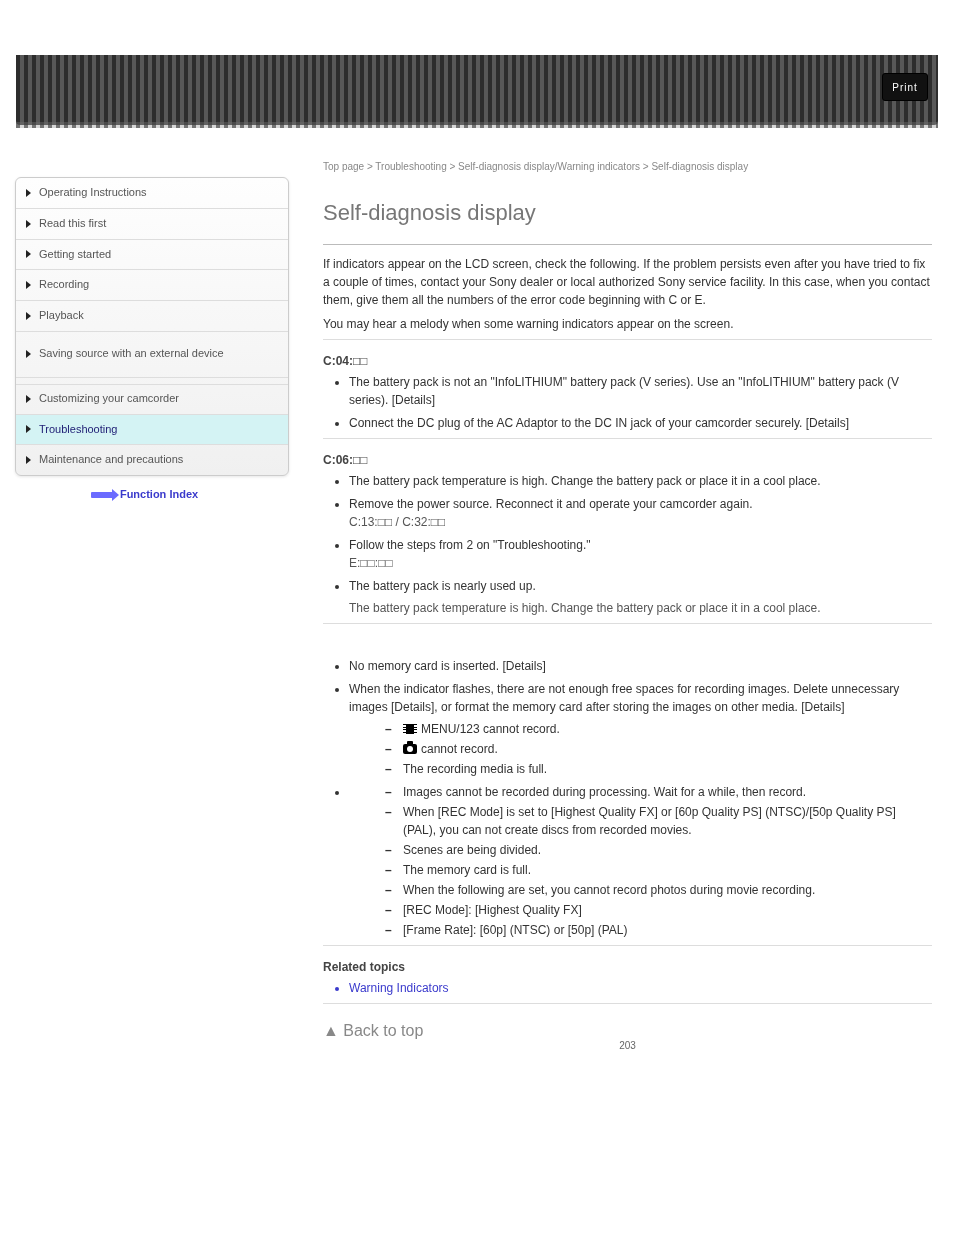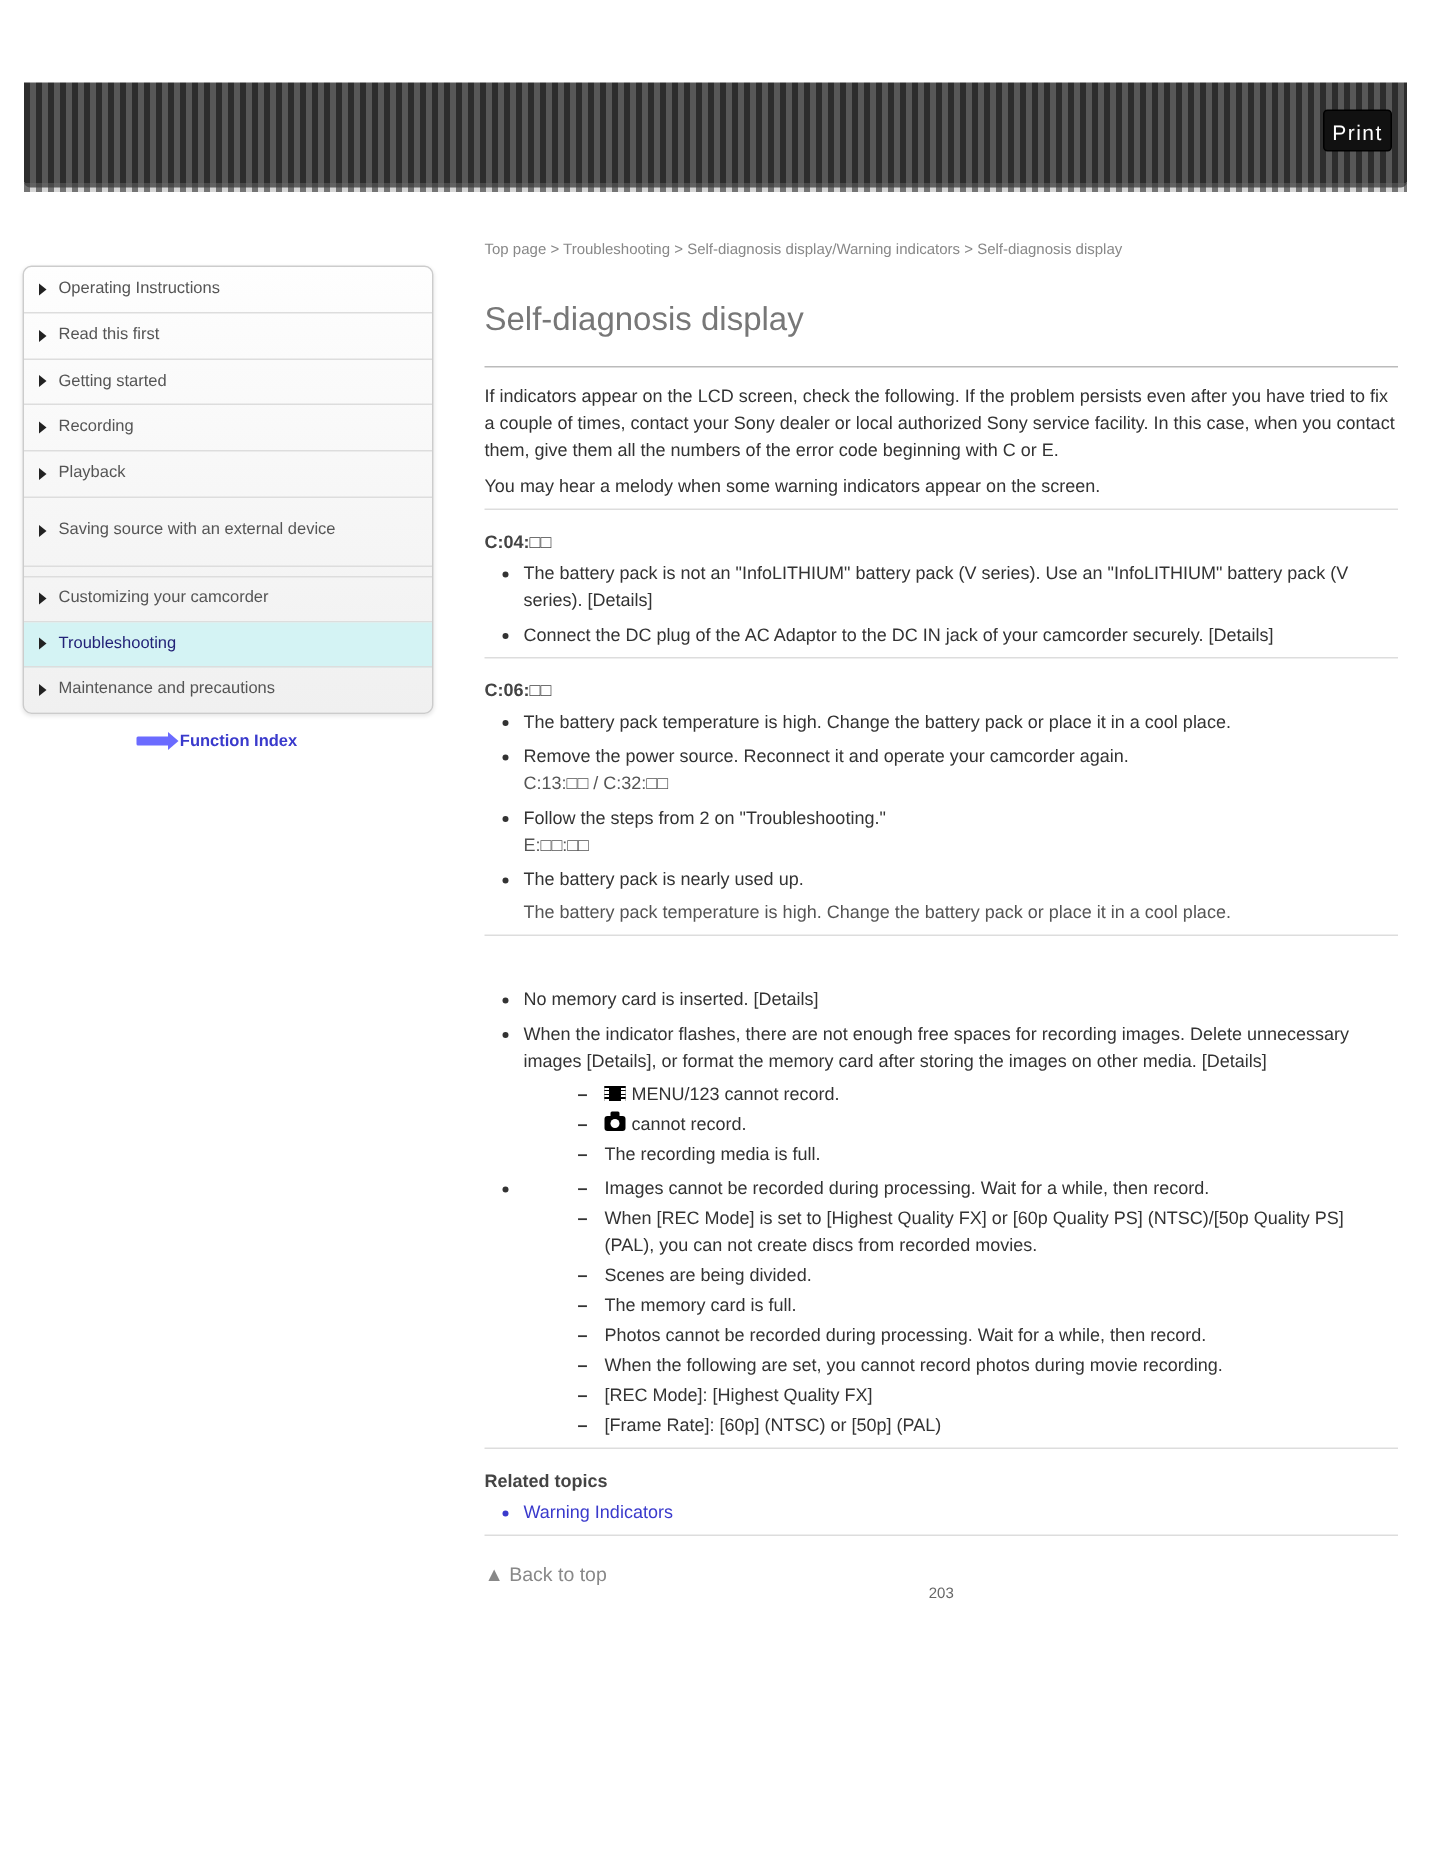--- a/index.html
+++ b/index.html
@@ -14,21 +14,21 @@
   }
   .header-band::after {
     content: "";
     position: absolute; left:0; right:0; bottom:-3px; height:6px;
     background: repeating-linear-gradient(90deg, rgba(80,80,80,0.8) 0px, rgba(80,80,80,0.8) 4px, rgba(120,120,120,0.3) 4px, rgba(120,120,120,0.3) 8px);
   }
   .print-btn {
     position: absolute; right: 10px; top: 18px;
     width: 46px; height: 28px;
     background: #111; border: 1px solid #000; border-radius: 3px;
-    color: #fff; font-size: 14px; text-align: center; line-height: 28px;
+    color: #fff; font-size: 10px; text-align: center; line-height: 28px;
     letter-spacing: 1px;
   }
   .layout { display: flex; align-items: flex-start; }
   .sidebar {
     width: 274px; margin: 52px 0 0 15px; flex: 0 0 242px;
     border: 1px solid #ccc; border-radius: 6px;
     background: linear-gradient(#fefefe, #f0f0f0);
     box-shadow: 0 1px 3px rgba(0,0,0,0.1);
     overflow: hidden;
   }
@@ -168,35 +168,34 @@
             <li><span class="cam"></span><span>cannot record.</span></li>
             <li>The recording media is full.</li>
           </ul>
         </li>
         <li>
           <ul class="dash">
             <li>Images cannot be recorded during processing. Wait for a while, then record.</li>
             <li>When [REC Mode] is set to [Highest Quality FX] or [60p Quality PS] (NTSC)/[50p Quality PS] (PAL), you can not create discs from recorded movies.</li>
             <li>Scenes are being divided.</li>
             <li>The memory card is full.</li>
-            <li>Photos cannot be recorded during processing. Wait for a while, then record.</li>
             <li>When the following are set, you cannot record photos during movie recording.</li>
             <li>[REC Mode]: [Highest Quality FX]</li>
             <li>[Frame Rate]: [60p] (NTSC) or [50p] (PAL)</li>
           </ul>
         </li>
       </ul>
       <hr class="hr light">
 
       <div class="subhead">Related topics</div>
       <ul class="b">
         <li style="color:#3a3acc;">Warning Indicators</li>
       </ul>
       <hr class="hr light">
 
-      <div style="margin-top:18px;font-size:13px;color:#888;">
+      <div style="margin-top:18px;font-size:16px;color:#888;">
         <span>▲ </span><span>Back to top</span>
       </div>
 
       <div class="pagenum">203</div>
     </div>
   </div>
 </div>
 
 </body></html>

